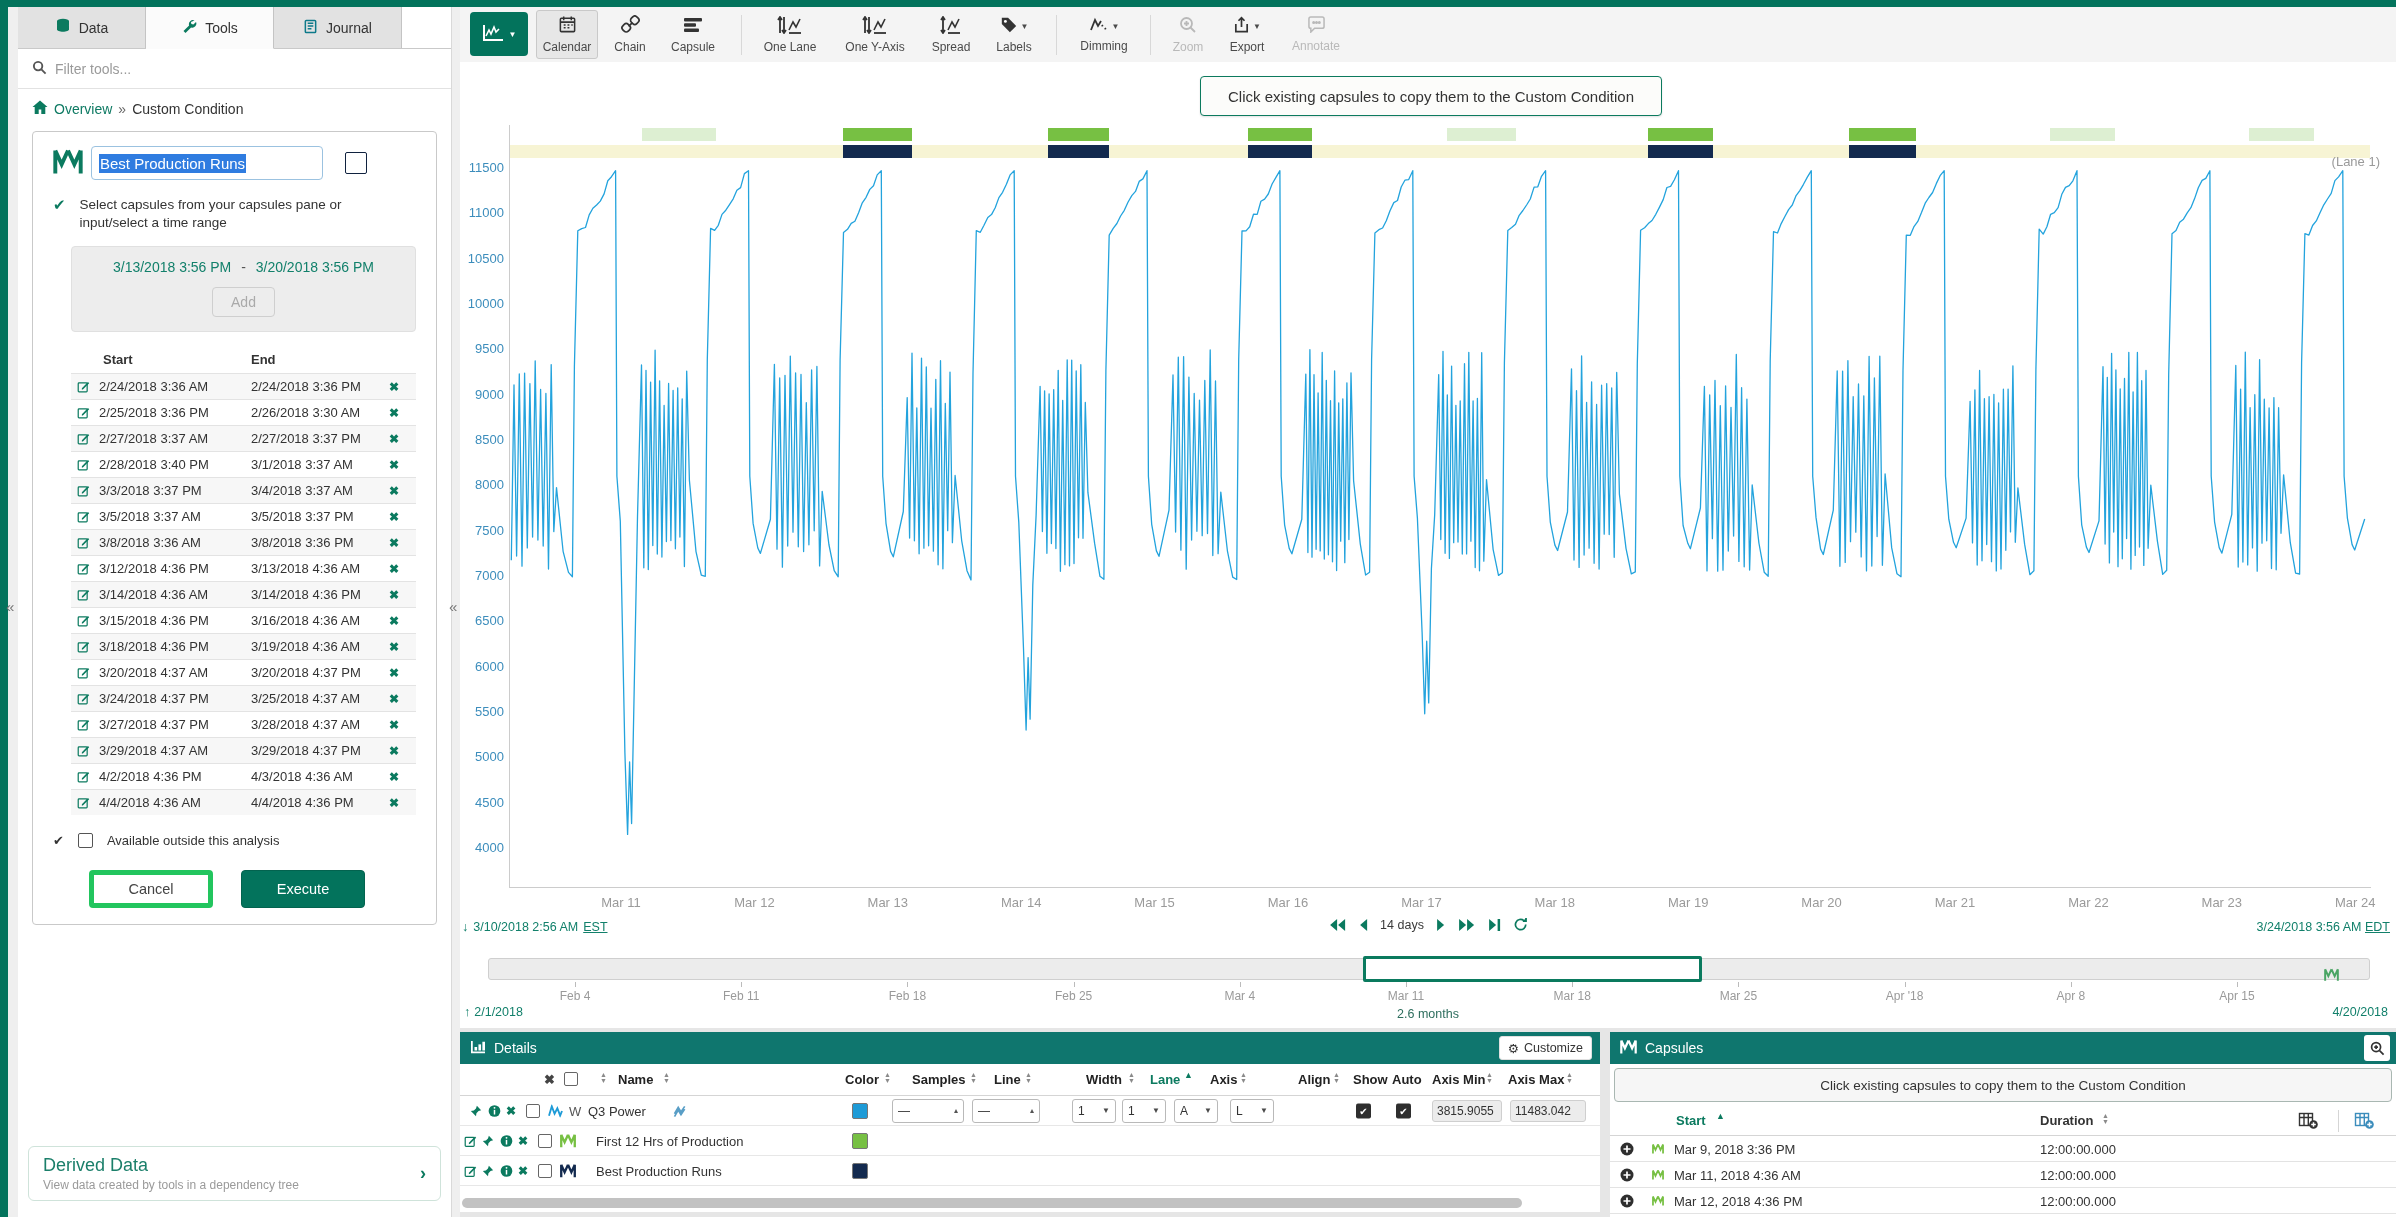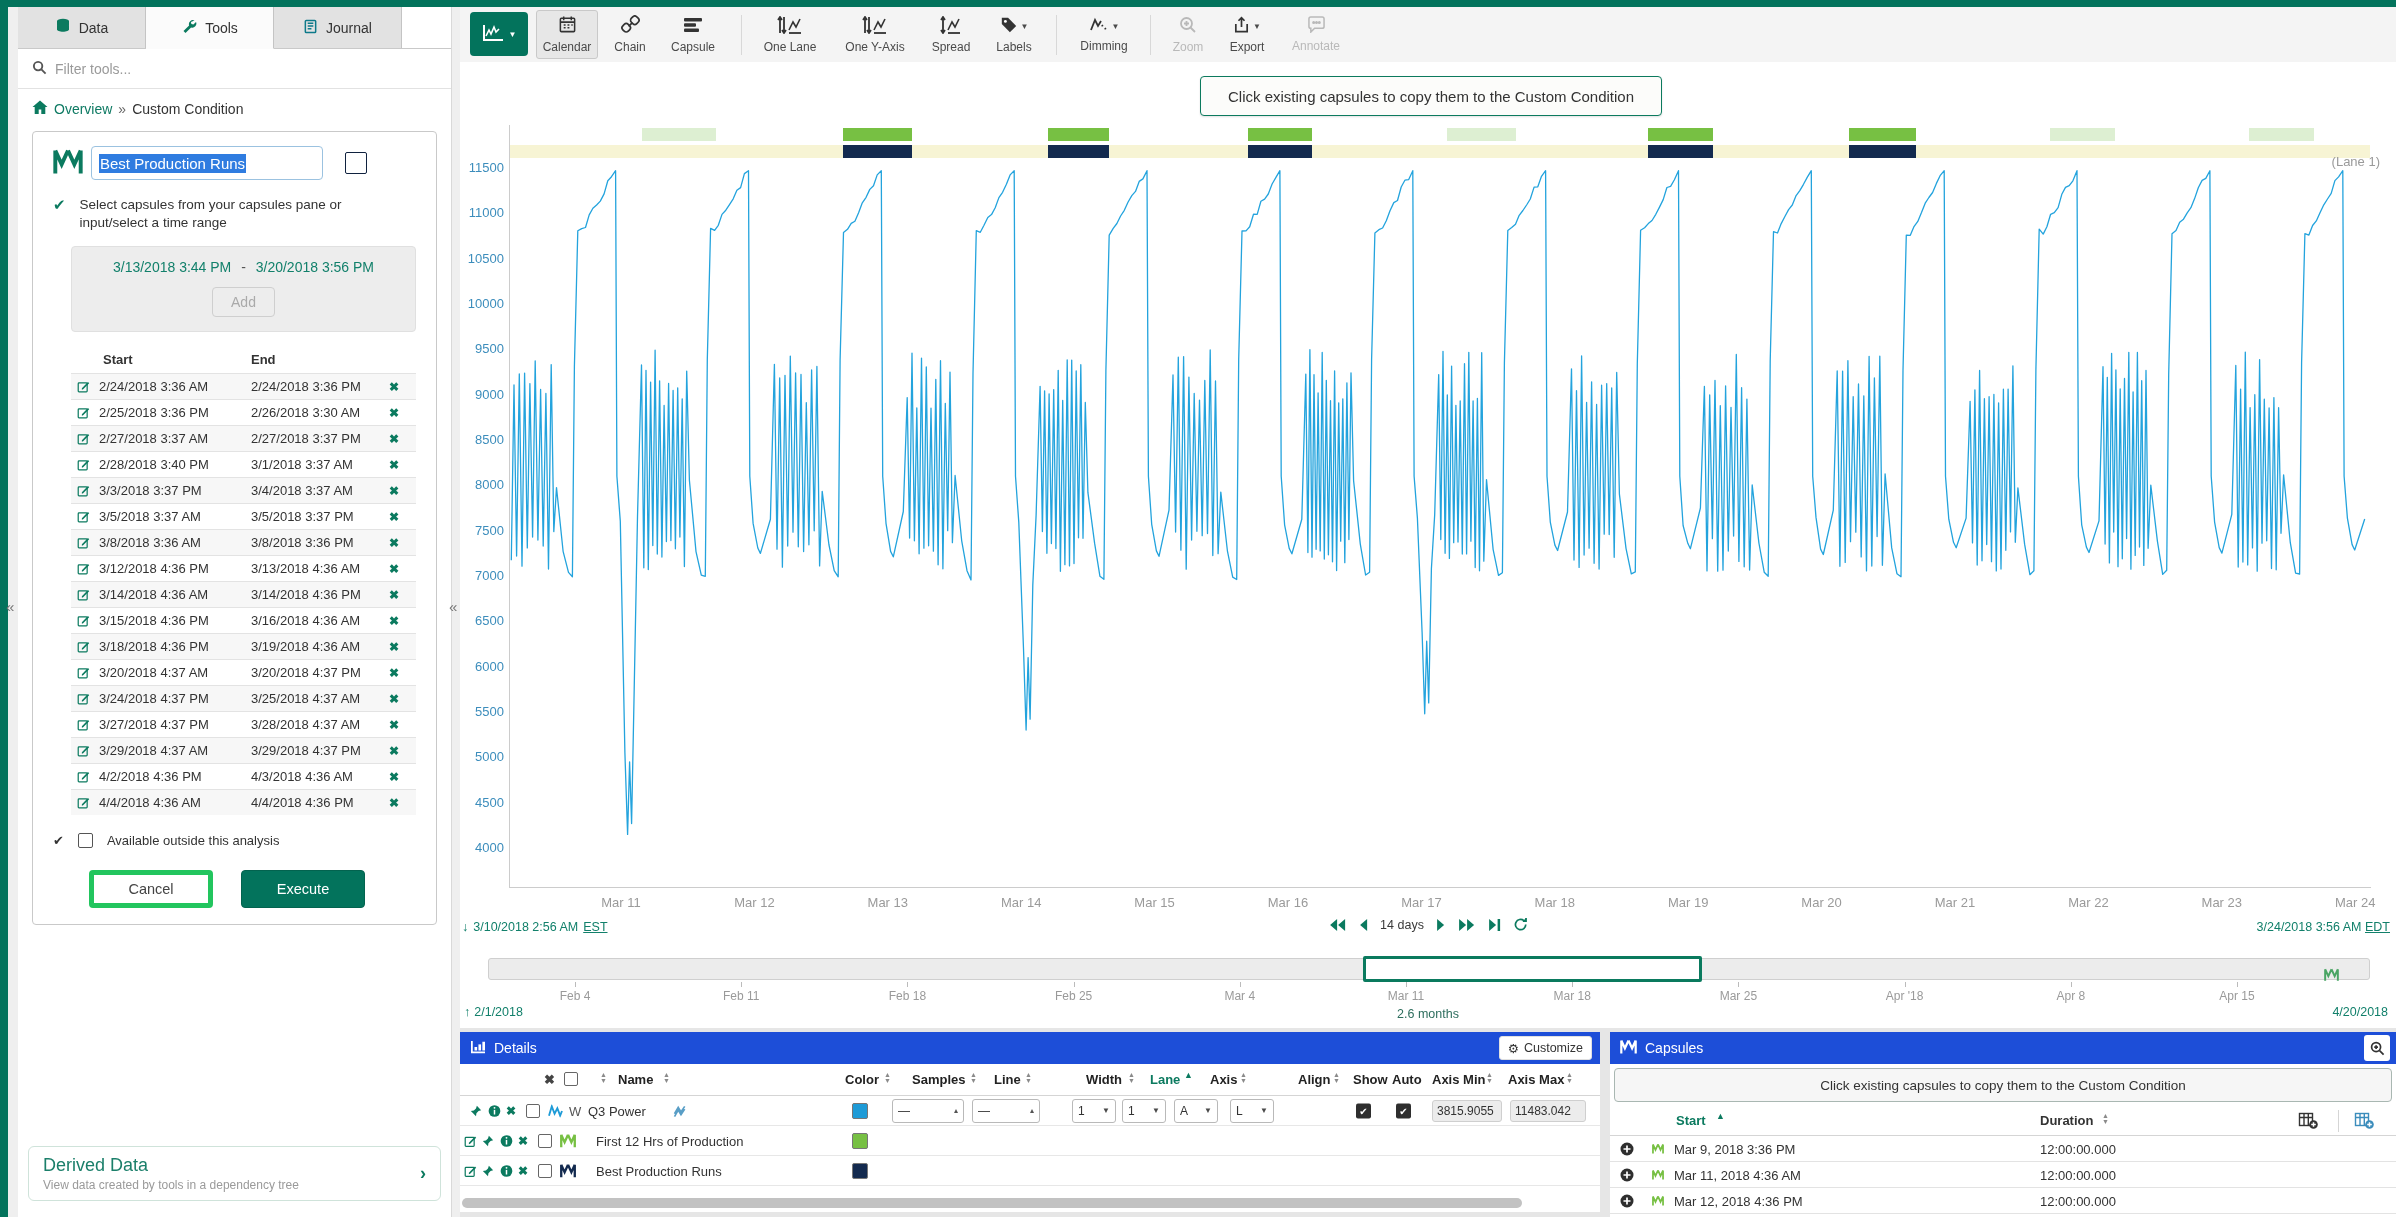--- a/index.html
+++ b/index.html
@@ -92,21 +92,21 @@
   #range-sel { position:absolute; top:4px; height:26px; border:3px solid #0a7a5e; background:#fff; border-radius:2px; cursor:grab; }
   #range-caplogo { position:absolute; right:30px; top:9px; }
   .rtick { position:absolute; top:30px; width:1px; height:5px; background:#bbb; }
   .rlabel { position:absolute; top:37px; width:70px; text-align:center; color:#9a9a9a; font-size:12px; }
   #range-start { position:absolute; left:4px; top:53px; color:#12806b; font-size:12.5px; display:flex; gap:4px; align-items:center; }
   #range-dur { position:absolute; left:50%; transform:translateX(-50%); top:55px; color:#2e6e5e; font-size:12.5px; }
   #range-end { position:absolute; right:8px; top:53px; color:#12806b; font-size:12.5px; }
 
   
   #bottom-bg { position:absolute; left:460px; top:1028px; width:1936px; height:189px; background:#e6e6e6; }
-  .panel-head { height:32px; background:#1d4ed8; color:#fff; display:flex; align-items:center; gap:8px; padding:12px 10px; font-size:14px; position:relative; }
+  .panel-head { height:32px; background:#0f766e; color:#fff; display:flex; align-items:center; gap:8px; padding:12px 10px; font-size:14px; position:relative; }
   #details { position:absolute; left:460px; top:1032px; width:1140px; height:180px; background:#fff; }
   #customize-btn { position:absolute; right:8px; top:4px; height:24px; background:#fff; border-radius:3px; border:1px solid #e0e0e0; color:#333; font-size:12.5px; display:flex; align-items:center; gap:5px; padding:0 8px; cursor:pointer; }
   #d-colhead { position:relative; height:32px; border-bottom:1px solid #d5d5d5; font-weight:bold; font-size:13px; color:#222; }
   #d-colhead span.lbl { position:absolute; top:8px; }
   .sortg { position:absolute; top:8px; display:inline-flex; flex-direction:column; font-size:7px; line-height:6px; color:#8a8a8a; cursor:pointer; }
   .sorted-asc { color:#0b7a5f; font-size:9px; }
   .d-row { position:relative; height:30px; border-bottom:1px solid #e7e7e7; font-size:13px; }
   .d-row > * { position:absolute; top:50%; transform:translateY(-50%); }
   .rowic { color:#0b7a5f; cursor:pointer; display:inline-flex; }
   .ucb { width:14px; height:14px; border:1.5px solid #666; border-radius:2px; background:#fff; cursor:pointer; }
@@ -184,21 +184,21 @@
       <div id="name-swatch"></div>
     </div>
 
     <div class="step-row">
       <span class="chk-mark">✔</span>
       <span class="step-text">Select capsules from your capsules pane or input/select a time range</span>
     </div>
 
     <div id="time-box">
       <div class="dates">
-        <span>3/13/2018 3:44 PM</span>
+        <span>3/13/2018 3:56 PM</span>
         <span class="dash">-</span>
         <span>3/20/2018 3:56 PM</span>
       </div>
       <button id="add-btn">Add</button>
     </div>
 
     <div id="cap-table">
       <div id="cap-head">
         <span class="h-start">Start</span>
         <span class="h-end">End</span>

